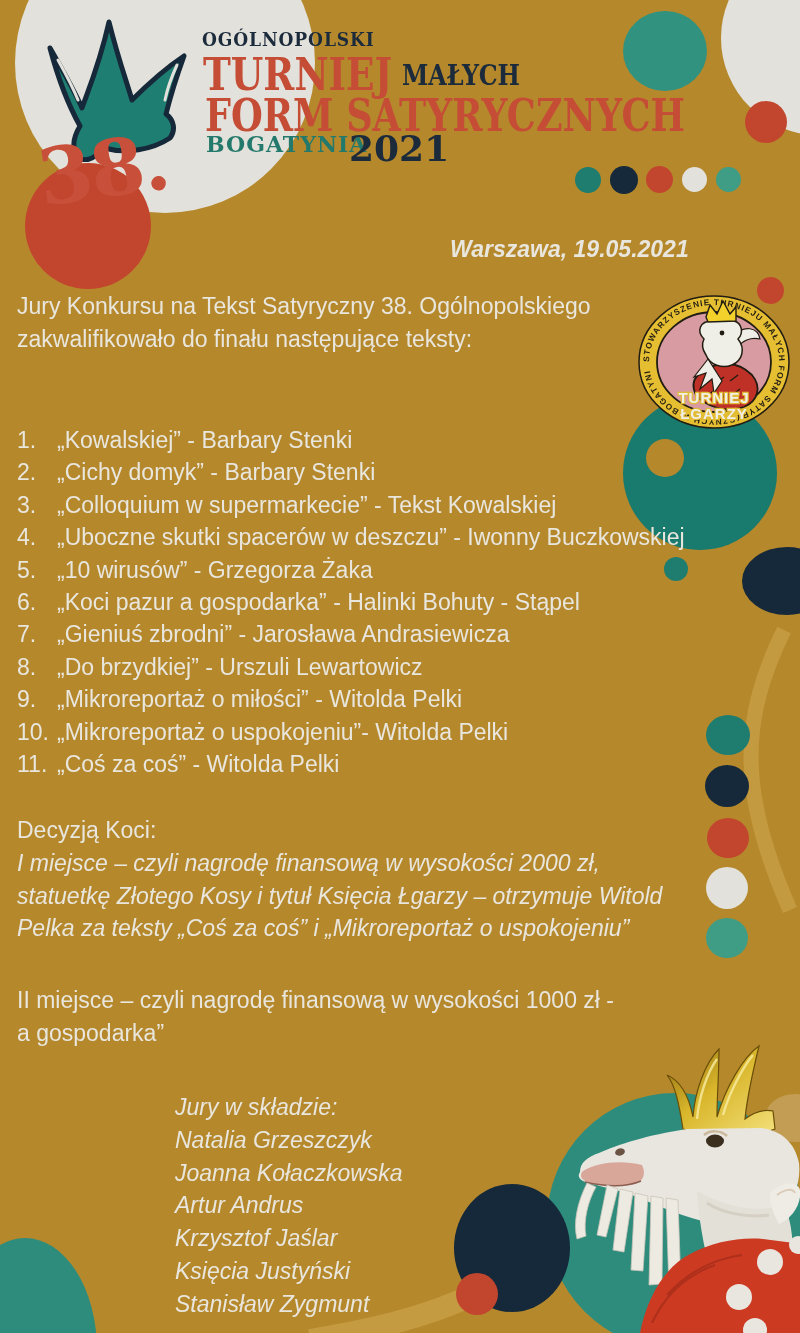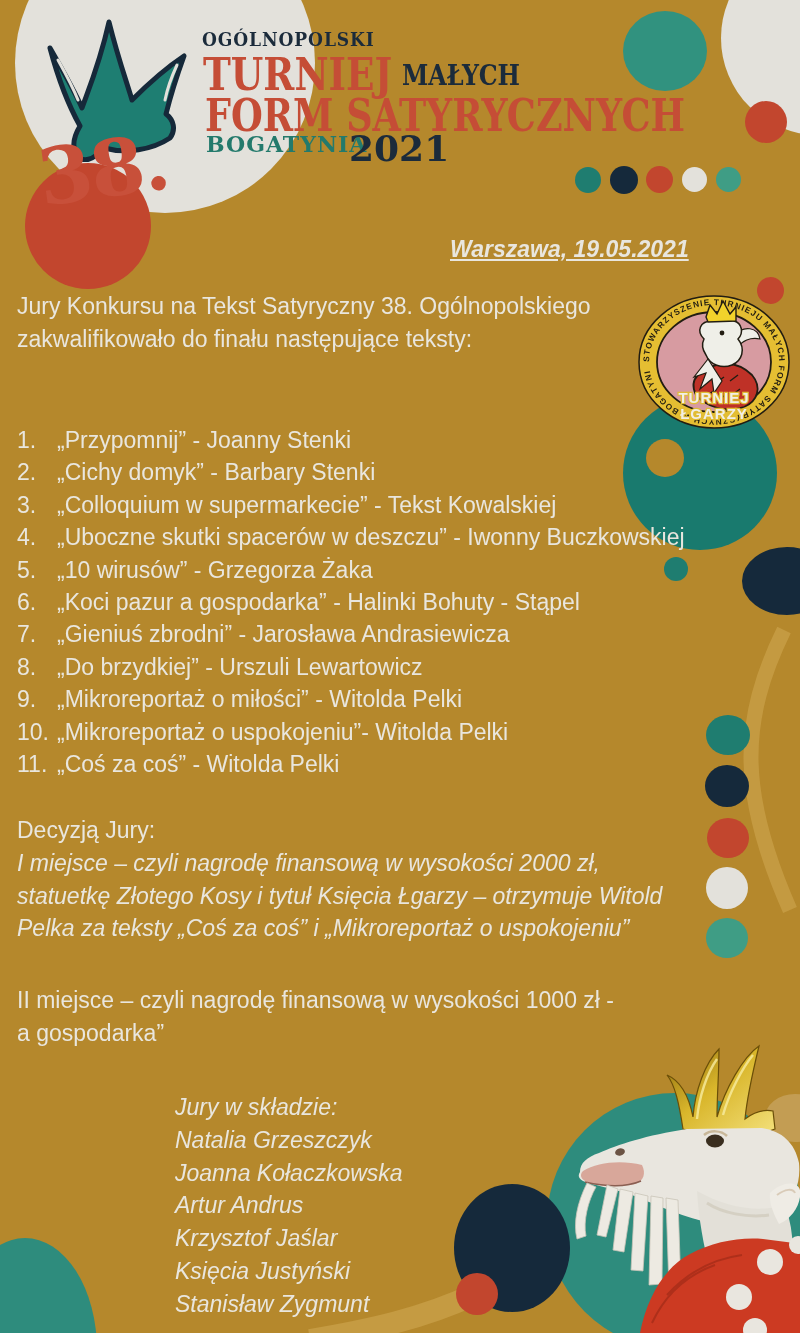--- a/index.html
+++ b/index.html
@@ -32,21 +32,21 @@
   .hdr{position:absolute; white-space:nowrap; font-family:"DejaVu Serif", serif; font-weight:bold;}
   .hdr-1{left:202px; top:28px; font-size:19px; color:#1B2B3B; letter-spacing:1px; transform:scaleX(.9); transform-origin:left;}
   .hdr-2r{left:203px; top:48px; font-size:45px; color:#C54D36; transform:scaleX(.83); transform-origin:left; letter-spacing:0;}
   .hdr-2d{left:402px; top:60px; font-size:27px; color:#1B2B3B; transform:scaleX(.88); transform-origin:left;}
   .hdr-3{left:205px; top:90px; font-size:44px; color:#C54D36; transform:scaleX(.83); transform-origin:left;}
   .hdr-4t{left:206px; top:131px; font-size:22px; color:#237A6C; letter-spacing:1px;}
   .hdr-4d{left:349px; top:127px; font-size:36px; color:#1B2B3B;}
 
   
   .txt{position:absolute; color:#E9E6DE; font-size:23px; white-space:nowrap;}
-  .date-line{left:450px; top:234px; font-weight:bold; font-style:italic; line-height:30px;text-decoration:underline;}
+  .date-line{left:450px; top:234px; font-weight:bold; font-style:italic; line-height:30px;}
   .intro{left:17px; top:290px; line-height:32.6px;}
   .entries{left:17px; top:424px; line-height:32.4px;}
   .entry-row{display:flex;}
   .entry-num{width:40px; flex:0 0 40px;}
   .decision-heading{left:17px; top:814px; line-height:32.6px;}
   .first-place{left:17px; top:847px; line-height:32.6px;font-style:italic;}
   .second-place{left:17px; top:984px; line-height:32.6px;}
   .jury{left:175px; top:1091px; line-height:32.8px; font-style:italic;}
 
   svg{display:block;}
@@ -198,21 +198,21 @@
   <div class="txt date-line">Warszawa, 19.05.2021</div>
 
   <div class="txt intro">
     <div>Jury Konkursu na Tekst Satyryczny 38. Ogólnopolskiego</div>
     <div>zakwalifikowało do finału następujące teksty:</div>
   </div>
 
   <div class="txt entries">
     <div class="entry-row">
         <span class="entry-num">1.</span>
-        <span>„Przypomnij” - Joanny Stenki</span>
+        <span>„Kowalskiej” - Barbary Stenki</span>
       </div>
     <div class="entry-row">
         <span class="entry-num">2.</span>
         <span>„Cichy domyk” - Barbary Stenki</span>
       </div>
     <div class="entry-row">
         <span class="entry-num">3.</span>
         <span>„Colloquium w supermarkecie” - Tekst Kowalskiej</span>
       </div>
     <div class="entry-row">
@@ -242,21 +242,21 @@
     <div class="entry-row">
         <span class="entry-num">10.</span>
         <span>„Mikroreportaż o uspokojeniu”- Witolda Pelki</span>
       </div>
     <div class="entry-row">
         <span class="entry-num">11.</span>
         <span>„Coś za coś” - Witolda Pelki</span>
       </div>
   </div>
 
-  <div class="txt decision-heading">Decyzją Jury:</div>
+  <div class="txt decision-heading">Decyzją Koci:</div>
 
   <div class="txt first-place">
     <div>I miejsce – czyli nagrodę finansową w wysokości 2000 zł,</div>
     <div>statuetkę Złotego Kosy i tytuł Księcia Łgarzy – otrzymuje Witold</div>
     <div>Pelka za teksty „Coś za coś” i „Mikroreportaż o uspokojeniu”</div>
   </div>
 
   <div class="txt second-place">
     <div>II miejsce – czyli nagrodę finansową w wysokości 1000 zł -</div>
     <div>a gospodarka”</div>

